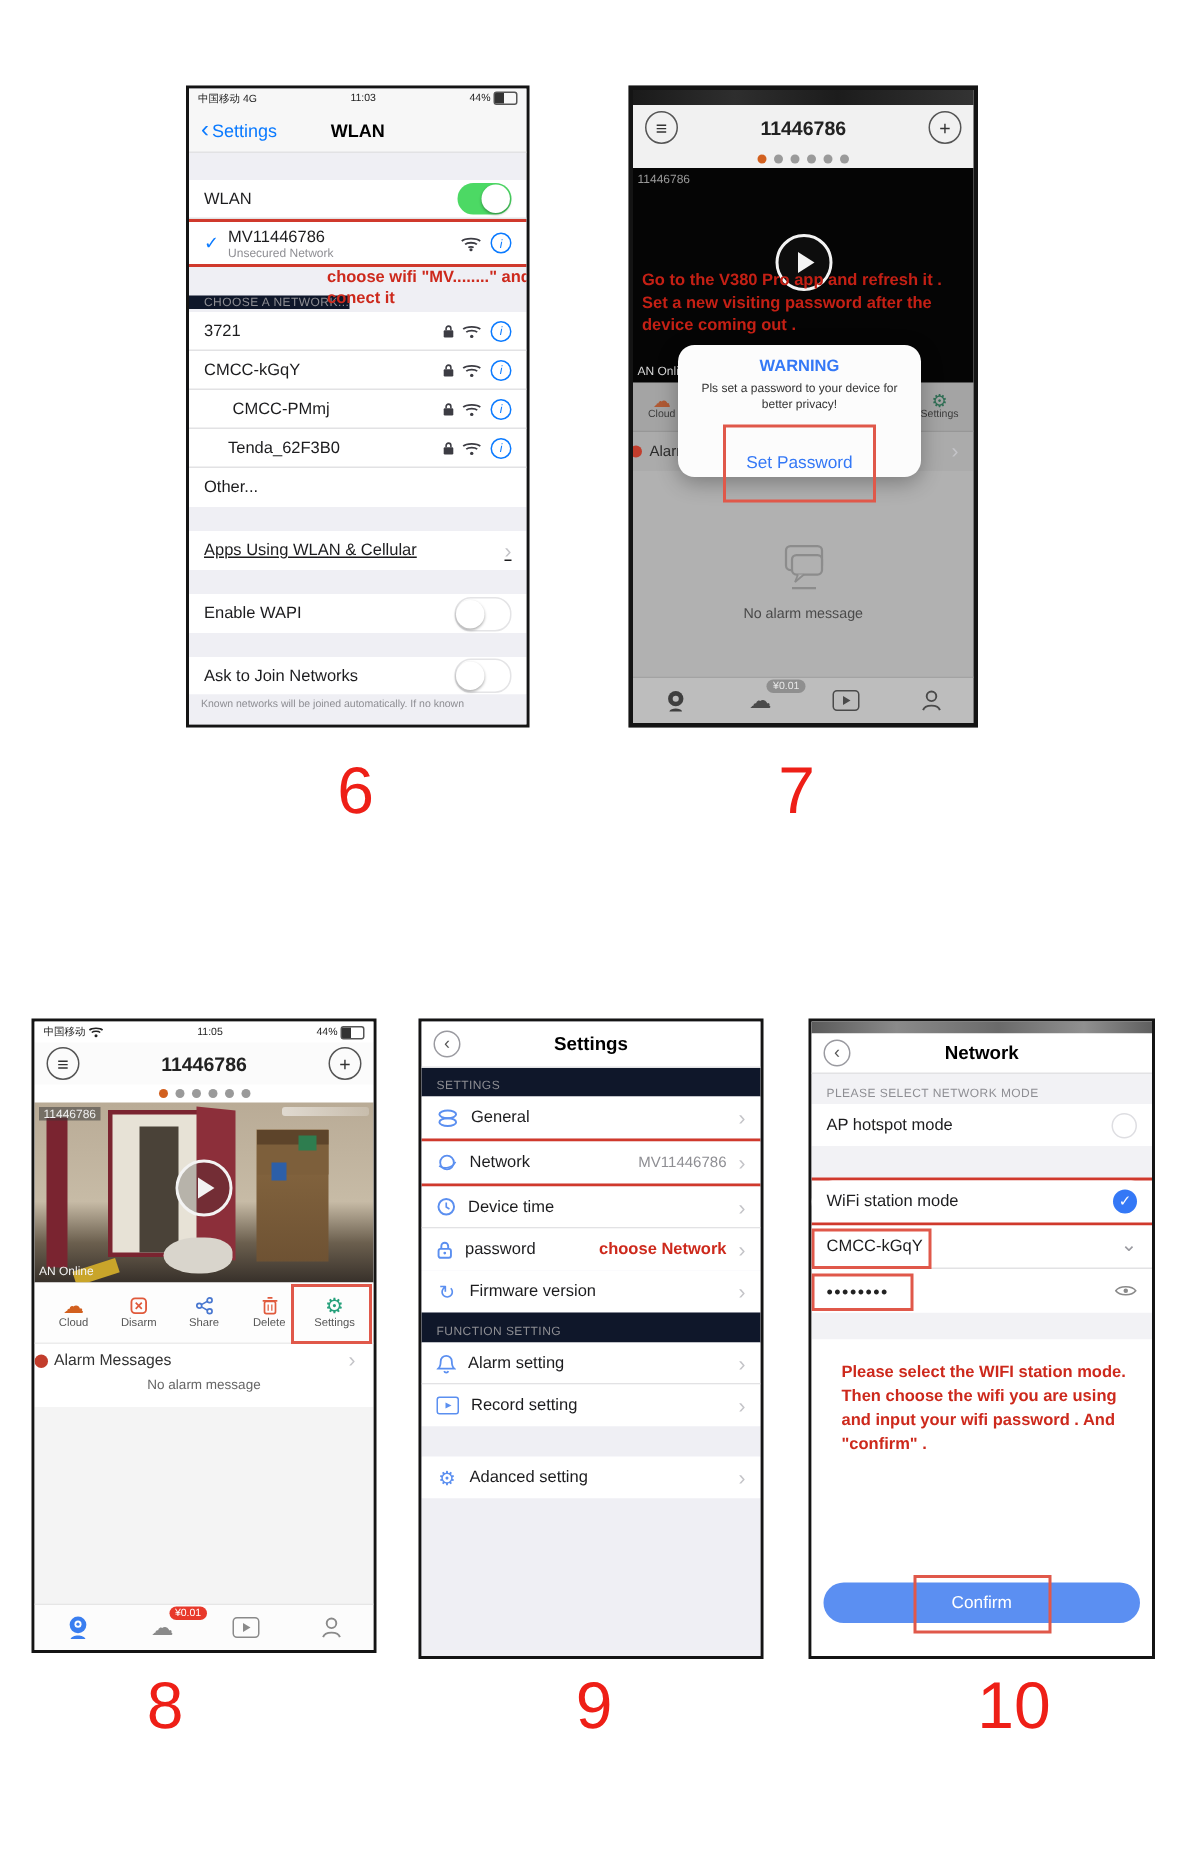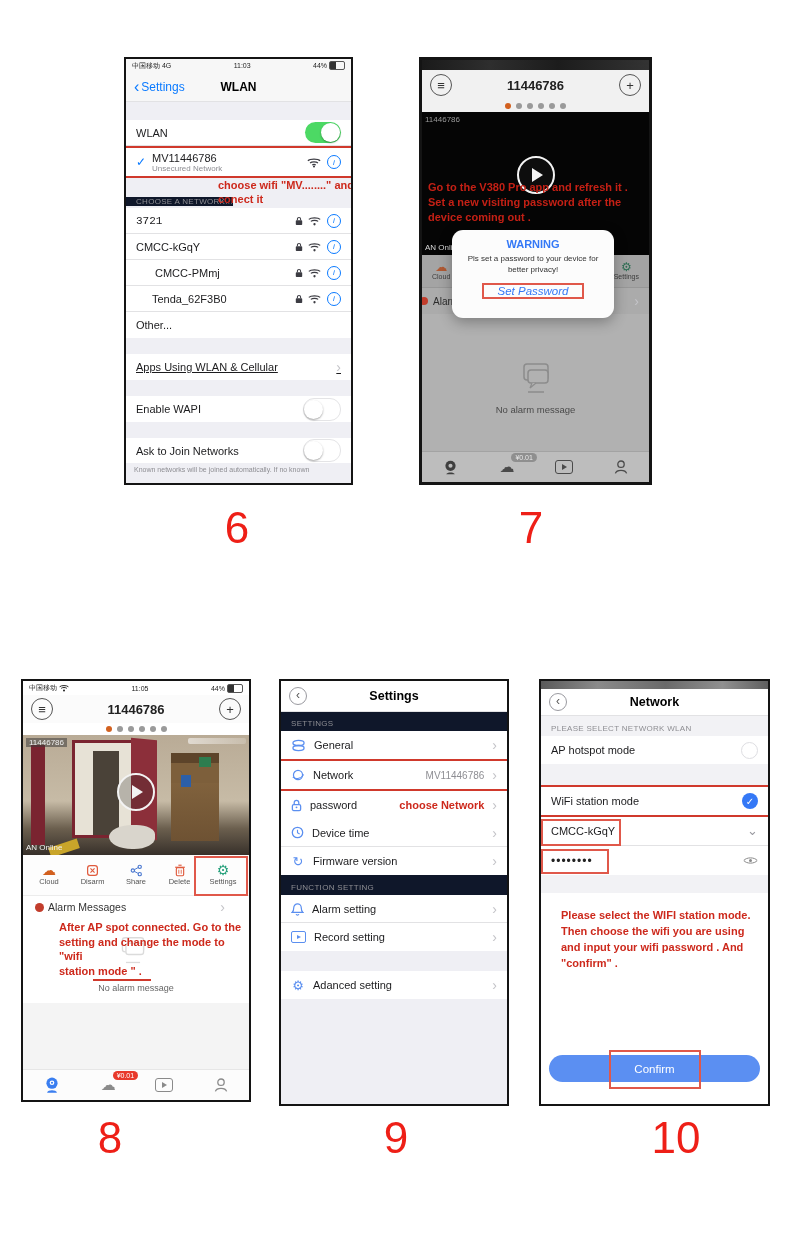--- a/index.html
+++ b/index.html
@@ -75,21 +75,21 @@
       </svg>
     <span class="info"></span>
   </div>
   <div class="redline"></div>
   <div class="spacer" style="height:30px;position:relative;">
     <span class="sect" style="position:absolute;left:0;bottom:2px;padding:0 0 0 10px;">CHOOSE A NETWORK...</span>
     <span class="annot" style="position:absolute;left:92px;top:1px;font-size:11px;white-space:nowrap;">choose wifi "MV........" and</span>
     <span class="annot" style="position:absolute;left:92px;top:15px;font-size:11px;">conect it</span>
   </div>
   <div class="irow hl" style="height:26px;">
-    <span style="flex:1;font-family:Liberation Mono, monospace;">3721</span>
+    <span style="flex:1;">3721</span>
     <svg viewBox="0 0 10 12" width="8" height="10" style="margin-right:5px;">
         <rect x="1" y="5" width="8" height="6" rx="1" fill="#3c3c43"></rect>
         <path d="M3 5V3.5a2 2 0 0 1 4 0V5" stroke="#3c3c43" fill="none" stroke-width="1.3"></path>
       </svg>
     <svg viewBox="0 0 16 12" width="13" height="10" style="margin-right:6px;">
         <path d="M1 4C3.5 1.5 12.5 1.5 15 4" stroke="#3c3c43" fill="none" stroke-width="1.4"></path>
         <path d="M3.5 6.5C5.5 4.8 10.5 4.8 12.5 6.5" stroke="#3c3c43" fill="none" stroke-width="1.4"></path>
         <circle cx="8" cy="10" r="1.4" fill="#3c3c43"></circle>
       </svg>
     <span class="info"></span>
@@ -218,21 +218,21 @@
         <span style="border-left:5px solid #4a4a4a;border-top:3.5px solid transparent;border-bottom:3.5px solid transparent;margin-left:1px;"></span>
       </span>
     <svg viewBox="0 0 20 20" width="16" height="16">
         <circle cx="10" cy="6.5" r="4" fill="none" stroke="#4a4a4a" stroke-width="1.6"></circle>
         <path d="M3 18c1.5-5 12.5-5 14 0" fill="none" stroke="#4a4a4a" stroke-width="1.6"></path>
       </svg>
   </div>
   <div style="position:absolute;left:30px;top:170px;width:162px;height:88px;background:#fcfcfc;border-radius:11px;box-shadow:0 4px 14px rgba(0,0,0,.3);display:flex;flex-direction:column;align-items:center;z-index:5;">
     <span style="color:#3478f6;font-weight:700;font-size:11px;margin-top:8px;">WARNING</span>
     <span style="font-size:8px;color:#333;text-align:center;margin:3px 10px 0;line-height:11px;">Pls set a password to your device for better privacy!</span>
-    <span style="margin-top:8px;border:2px solid #e0584a;padding:0 14px;color:#3478f6;font-size:11.5px;font-style:italic;">Set Password</span>
+    <span style="margin-top:8px;border:2px solid #e0584a;padding:18px 14px;color:#3478f6;font-size:11.5px;">Set Password</span>
   </div>
 </div>
 <div class="stepnum" style="left:531px;top:503px;">7</div>
 
 <div class="panel" id="p8" style="left:21px;top:679px;width:230px;height:423px;background:#fff;">
   <div style="height:14px;background:#fff;display:flex;align-items:center;justify-content:space-between;padding:0 6px;font-size:7px;color:#222;flex:none;">
     <span style="display:flex;align-items:center;gap:2px;">
         <span>中国移动</span>
     <svg viewBox="0 0 16 12" width="10" height="8">
           <path d="M1 4C3.5 1.5 12.5 1.5 15 4" stroke="#222" fill="none" stroke-width="1.6"></path>
@@ -304,35 +304,24 @@
           <line x1="8.5" y1="7" x2="8.5" y2="12" stroke="#e05a3c" stroke-width="1"></line>
         </svg>
       <span style="font-size:7.5px;color:#555;">Delete</span>
     </span>
     <span style="display:flex;flex-direction:column;align-items:center;width:40px;">
       <span style="color:#27a17c;font-size:14px;line-height:13px;">⚙</span>
       <span style="font-size:7.5px;color:#555;">Settings</span>
     </span>
     <span class="redbox" style="right:1px;top:1px;width:50px;height:36px;"></span>
   </div>
-  <div style="height:22px;background:#fff;display:flex;align-items:center;padding:0 24px;gap:4px;flex:none;">
+  <div style="height:22px;background:#fff;display:flex;align-items:center;padding:0 12px;gap:4px;flex:none;">
     <span style="width:9px;height:9px;border-radius:50%;background:#c23d2c;margin-left:-12px;"></span>
     <span style="font-size:10.5px;color:#333;flex:1;">Alarm Messages</span>
     <span class="chev"></span>
-  </div>
-  <div style="background:#fff;padding:2px 4px 0 36px;flex:none;position:relative;">
-    <svg viewBox="0 0 40 34" width="36" height="30" style="position:absolute;left:92px;top:18px;opacity:.35;">
-      <rect x="8" y="2" width="24" height="16" rx="3" fill="none" stroke="#9a9a9a" stroke-width="1.5"></rect>
-      <rect x="12" y="8" width="20" height="13" rx="3" fill="#fff" stroke="#9a9a9a" stroke-width="1.5"></rect>
-      <line x1="12" y1="30" x2="28" y2="30" stroke="#9a9a9a" stroke-width="1.5"></line>
-    </svg>
-    <div class="annot" style="font-size:11px;line-height:14.5px;position:relative;">After AP spot connected. Go to the</div>
-    <div class="annot" style="font-size:11px;line-height:14.5px;position:relative;">setting and change the mode to "wifi</div>
-    <div class="annot" style="font-size:11px;line-height:14.5px;position:relative;">station mode " .</div>
-    <div style="width:58px;height:2px;background:#d0392c;margin:1px 0 2px 34px;position:relative;"></div>
   </div>
   <div style="height:20px;background:#fff;text-align:center;font-size:9px;color:#666;flex:none;">No alarm message</div>
   <div style="flex:1;background:#f4f4f4;"></div>
   <div class="tabbar" style="height:30px;background:#fcfcfc;border-top:1px solid #e6e6e6;">
     <svg viewBox="0 0 20 20" width="18" height="18">
         <circle cx="10" cy="8" r="6.2" fill="#3a7ef0"></circle>
         <circle cx="10" cy="7.5" r="2.6" fill="#fff"></circle>
         <circle cx="10" cy="7.5" r="1.2" fill="#3a7ef0"></circle>
         <path d="M4.5 18.5c1-3.5 10-3.5 11 0z" fill="#3a7ef0"></path>
       </svg>
@@ -369,36 +358,36 @@
   <div class="irow" style="height:28px;gap:8px;">
     <svg viewBox="0 0 16 16" width="14" height="14">
         <circle cx="8" cy="8" r="5.2" fill="none" stroke="#5b8ff0" stroke-width="1.4"></circle>
         <path d="M2 10.5C6 13.5 12 12 14.5 7.5" fill="none" stroke="#5b8ff0" stroke-width="1.2"></path>
       </svg>
     <span style="flex:1;">Network</span>
     <span style="font-size:10px;color:#8e8e93;">MV11446786</span>
     <span class="chev"></span>
   </div>
   <div class="redline"></div>
+  <div class="irow hl" style="height:28px;gap:8px;">
+    <svg viewBox="0 0 14 14" width="13" height="13">
+        <circle cx="7" cy="7" r="5.6" fill="none" stroke="#5b8ff0" stroke-width="1.4"></circle>
+        <path d="M7 4v3.2l2.3 1.4" fill="none" stroke="#5b8ff0" stroke-width="1.2"></path>
+      </svg>
+    <span style="flex:1;">Device time</span>
+    <span class="chev"></span>
+  </div>
   <div class="irow" style="height:28px;gap:8px;">
     <svg viewBox="0 0 12 14" width="11" height="13">
         <rect x="1.5" y="6" width="9" height="6.5" rx="1.5" fill="none" stroke="#5b8ff0" stroke-width="1.4"></rect>
         <path d="M3.5 6V4a2.5 2.5 0 0 1 5 0v2" stroke="#5b8ff0" fill="none" stroke-width="1.4"></path>
         <circle cx="6" cy="9" r="1" fill="#5b8ff0"></circle>
       </svg>
     <span style="flex:1;">password</span>
     <span class="annot" style="font-size:11px;">choose Network</span>
-    <span class="chev"></span>
-  </div>
-  <div class="irow hl" style="height:28px;gap:8px;">
-    <svg viewBox="0 0 14 14" width="13" height="13">
-        <circle cx="7" cy="7" r="5.6" fill="none" stroke="#5b8ff0" stroke-width="1.4"></circle>
-        <path d="M7 4v3.2l2.3 1.4" fill="none" stroke="#5b8ff0" stroke-width="1.2"></path>
-      </svg>
-    <span style="flex:1;">Device time</span>
     <span class="chev"></span>
   </div>
   <div class="irow" style="height:28px;gap:8px;">
     <span style="color:#5b8ff0;font-size:13px;width:14px;text-align:center;">↻</span>
     <span style="flex:1;">Firmware version</span>
     <span class="chev"></span>
   </div>
   <div class="sect" style="height:20px;">FUNCTION SETTING</div>
   <div class="irow hl" style="height:28px;gap:8px;">
     <svg viewBox="0 0 14 15" width="13" height="14">
@@ -424,21 +413,21 @@
   <div class="spacer" style="flex:1;"></div>
 </div>
 <div class="stepnum" style="left:396px;top:1113px;">9</div>
 
 <div class="panel" id="p10" style="left:539px;top:679px;width:231px;height:427px;background:#fff;">
   <div style="height:8px;background:linear-gradient(90deg,#5a5a5a,#8a8a8a 25%,#6a6a6a 55%,#909090 80%,#5f5f5f);flex:none;"></div>
   <div style="height:26px;background:#fff;display:flex;align-items:center;padding:0 8px;flex:none;position:relative;" class="hl">
     <span class="backc"></span>
     <span style="position:absolute;left:0;right:0;text-align:center;font-weight:700;font-size:12.5px;">Network</span>
   </div>
-  <div class="sect" style="height:20px;background:#f2f2f5;">PLEASE SELECT NETWORK WLAN</div>
+  <div class="sect" style="height:20px;background:#f2f2f5;">PLEASE SELECT NETWORK MODE</div>
   <div class="irow" style="height:28px;justify-content:space-between;">
     <span>AP hotspot mode</span>
     <span style="width:15px;height:15px;border-radius:50%;border:1.5px solid #dedee2;"></span>
   </div>
   <div class="spacer" style="height:21px;background:#f2f2f5;"></div>
   <div class="redline"></div>
   <div class="irow" style="height:28px;justify-content:space-between;border-radius:14px;">
     <span>WiFi station mode</span>
     <span style="width:16px;height:16px;border-radius:50%;background:#3478f6;color:#fff;display:flex;align-items:center;justify-content:center;font-size:10px;">✓</span>
   </div>

